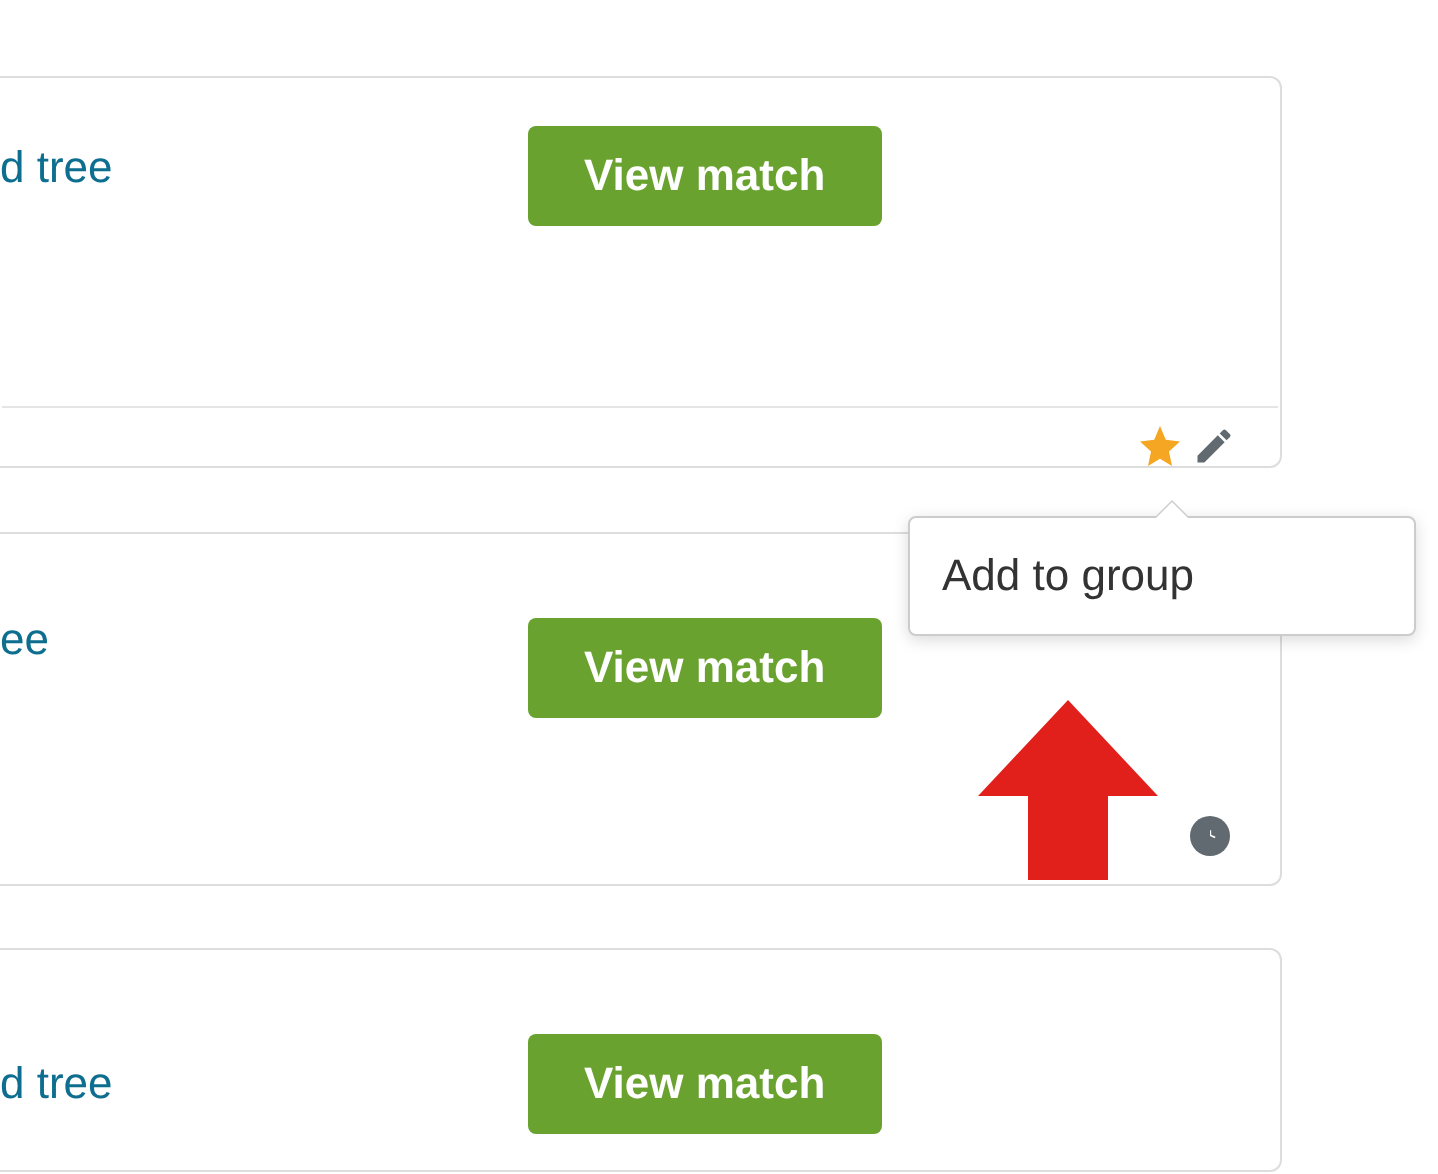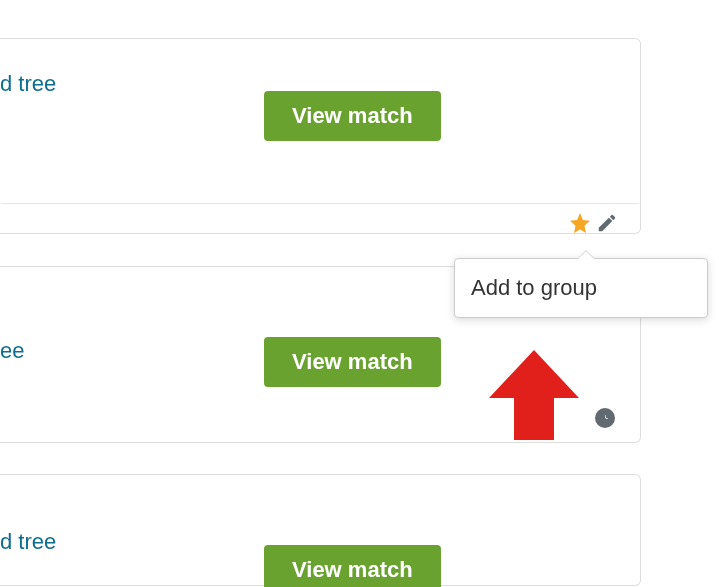--- a/index.html
+++ b/index.html
@@ -54,21 +54,20 @@
     position: absolute;
     background: #6aa22f;
     color: #fff;
     font-size: 22px;
     font-weight: bold;
     text-align: right;
     border: none;
     border-radius: 4px;
     padding: 12px 28px;
     cursor: pointer;
-    margin-top: 28px;
   }
   .divider {
     position: absolute;
     left: 1px;
     right: 1px;
     height: 1px;
     background: #e5e5e5;
   }
   .actions {
     position: absolute;
@@ -168,21 +167,21 @@
       </span>
       <span class="pencil-icon">
         <svg viewBox="0 0 24 24" width="22" height="22">
             <path fill="#606a70" d="M3 17.25V21h3.75L17.81 9.94l-3.75-3.75L3 17.25zM20.71 7.04a1 1 0 0 0 0-1.41l-2.34-2.34a1 1 0 0 0-1.41 0l-1.83 1.83 3.75 3.75 1.83-1.83z"></path>
           </svg>
       </span>
     </div>
   </div>
 
   <div class="card card-mid">
-    <span class="link" style="left:0; top:71px;">ee</span>
+    <span class="link" style="left:0; top:40px;">ee</span>
     <button class="btn" style="left:264px; top:42px;">View match</button>
   </div>
 
   <span class="circle-icon">
     <svg viewBox="0 0 24 24" width="14" height="14">
         <path fill="#fff" d="M12 7v5l4 2 .8-1.4L13 11V7z"></path>
       </svg>
   </span>
 
   <div class="card card-bot">

